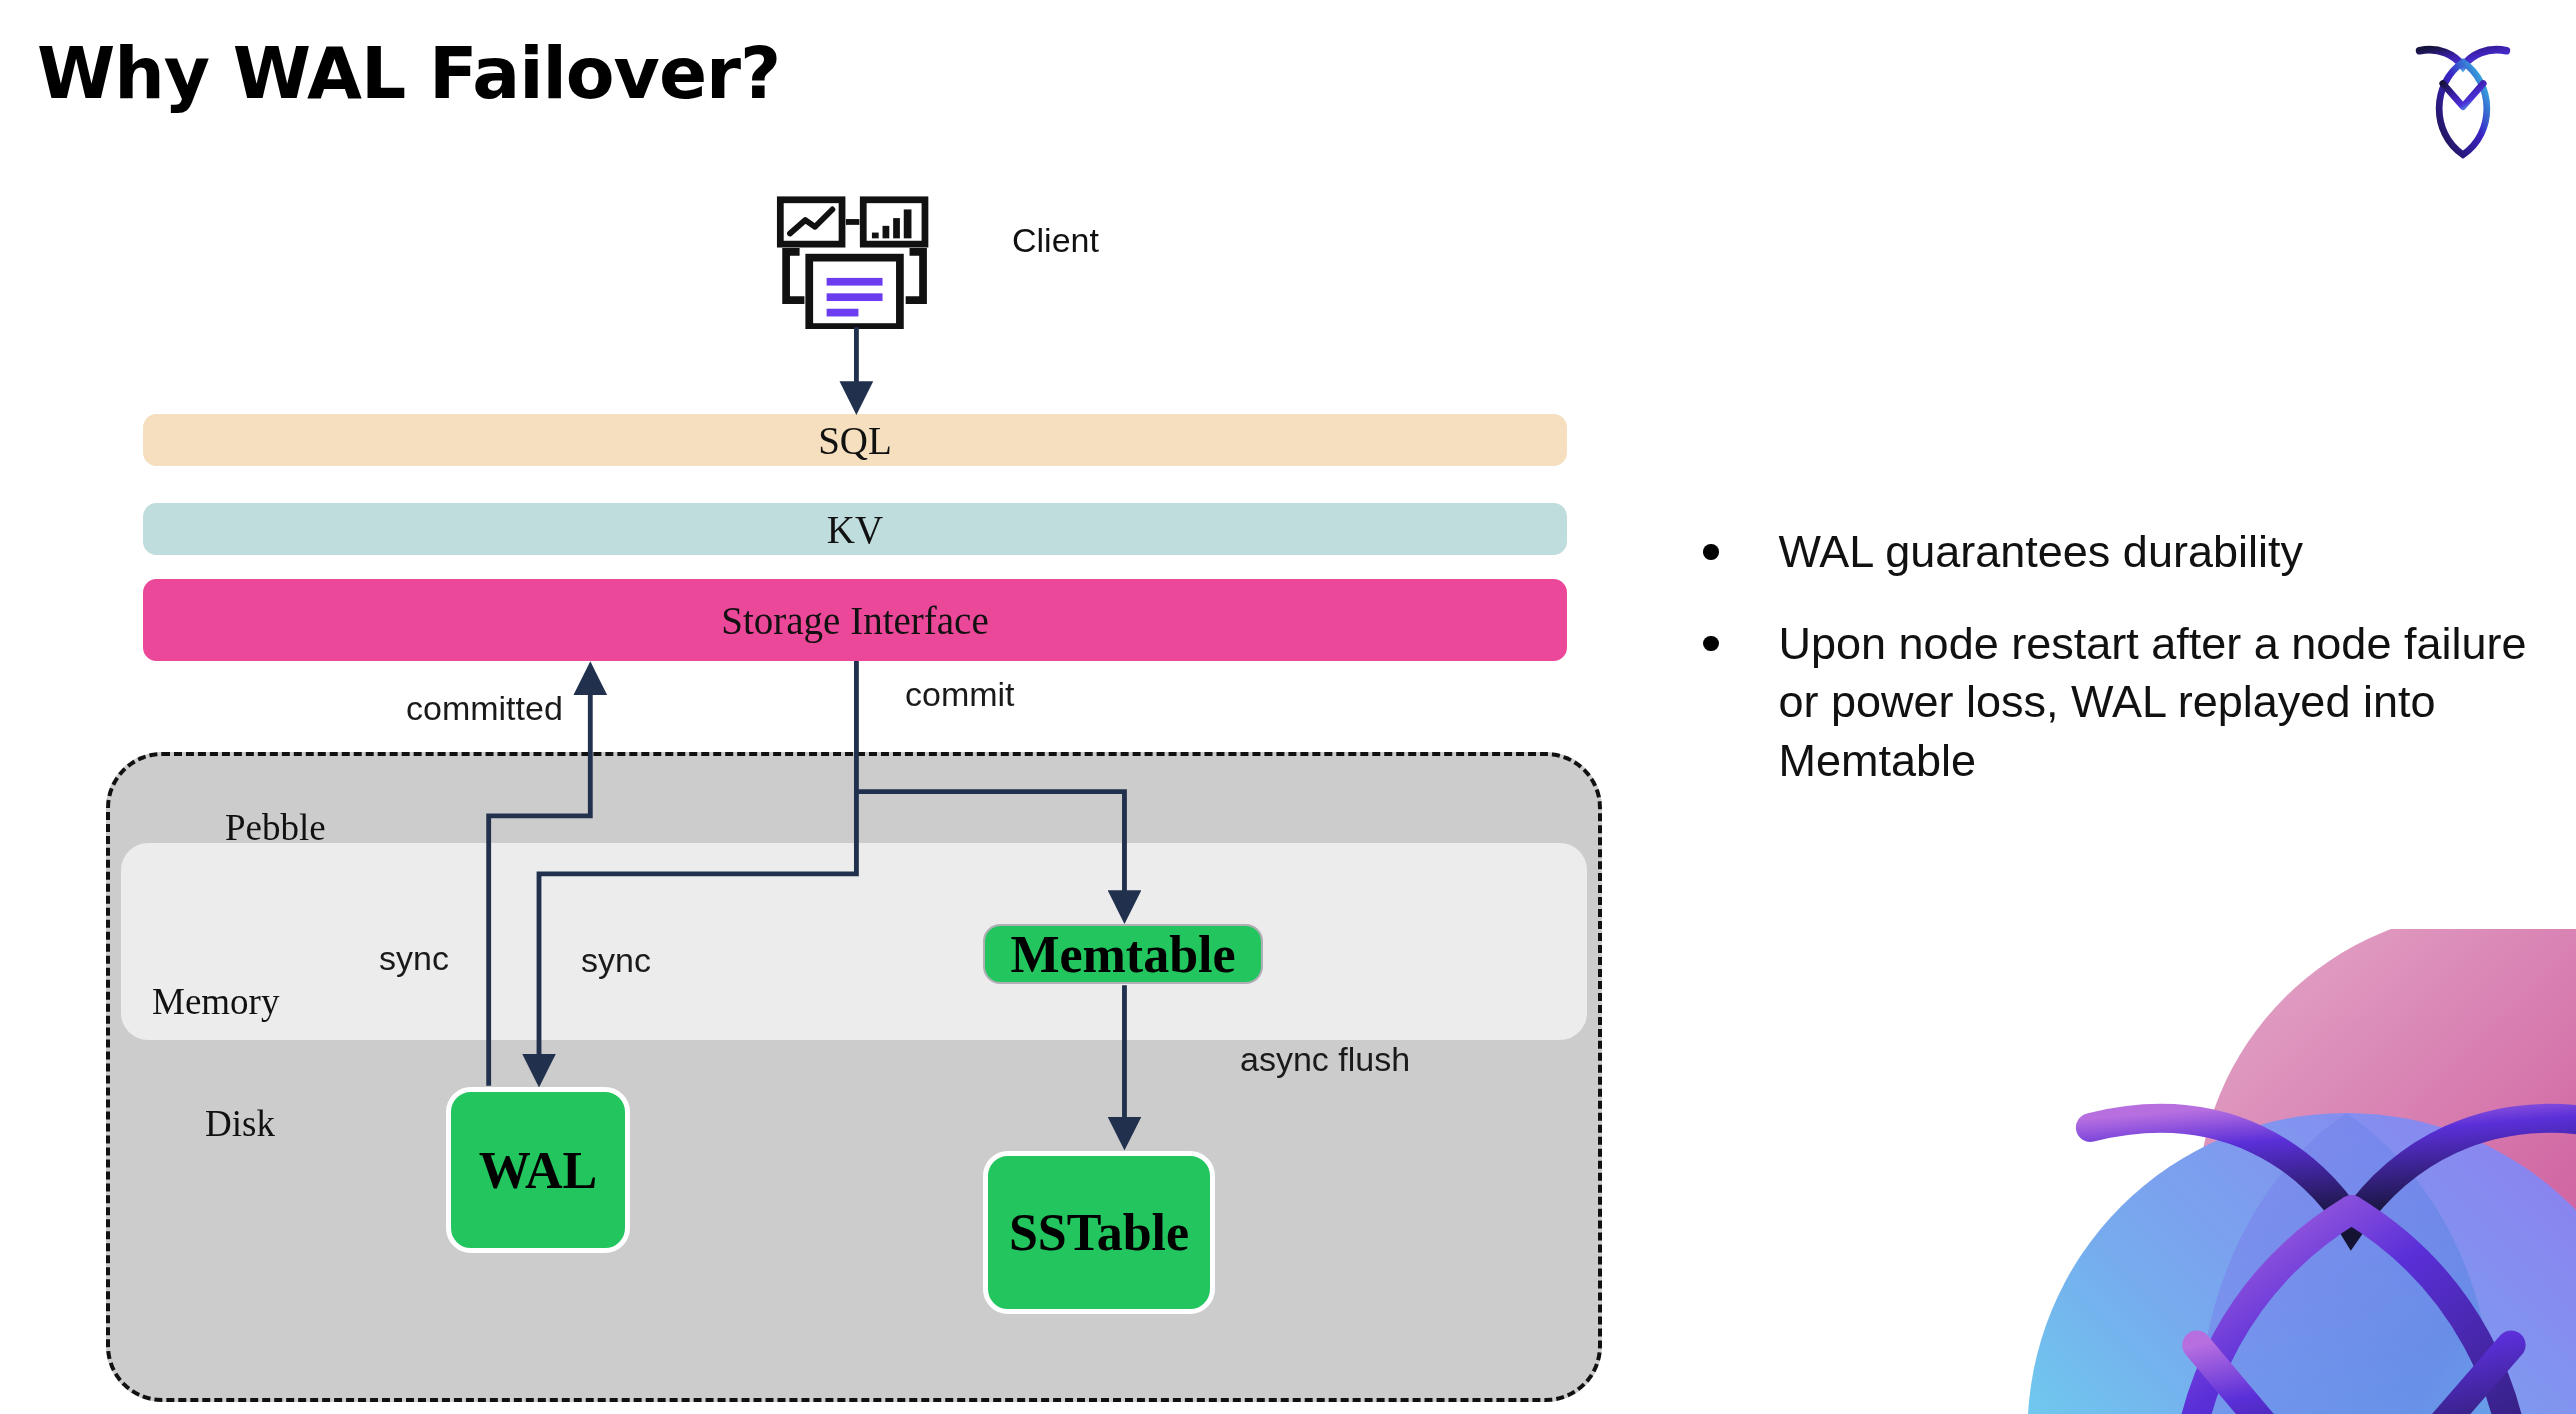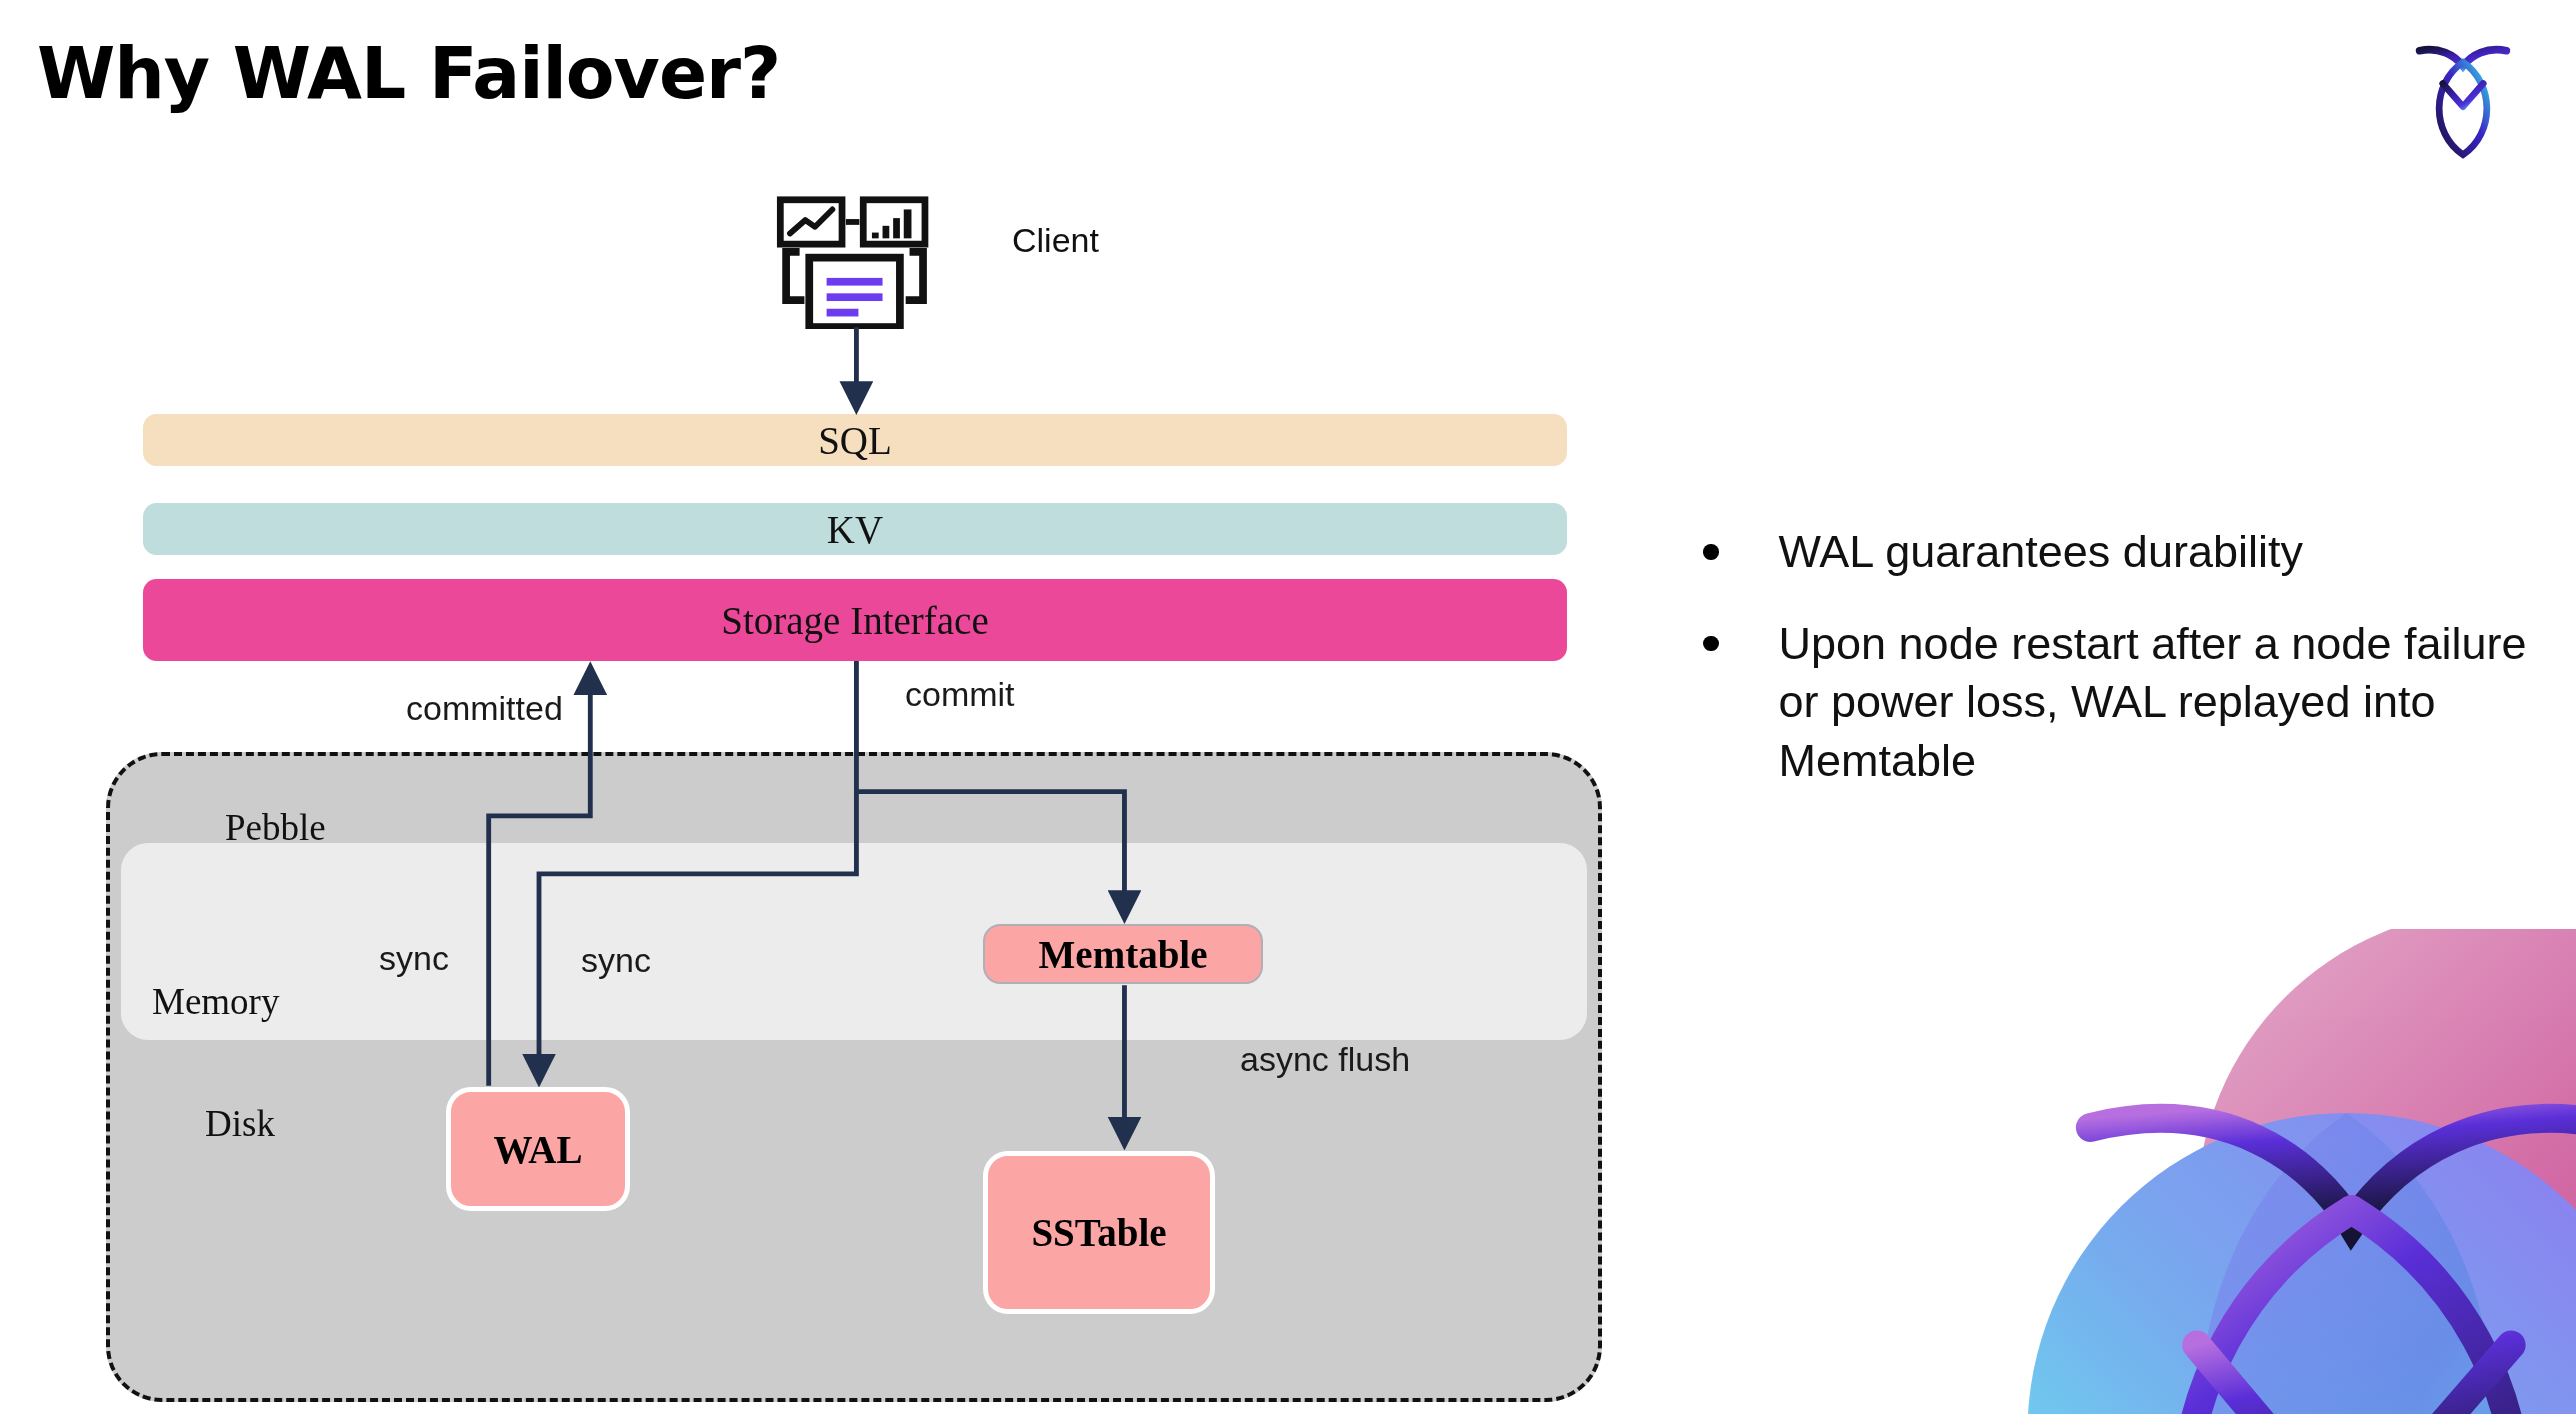--- a/index.html
+++ b/index.html
@@ -74,28 +74,28 @@
   }
   #disk-label {
     position: absolute; left: 205px; top: 1096px;
     font-family: "Liberation Serif", serif; font-size: 37px; color: #111; margin-top: 6px;
   }
 
   
   .node-box {
     position: absolute;
     display: flex; align-items: center; justify-content: center;
-    background: #fca5a5;
+    background: #22c55e;
     font-family: "Liberation Serif", serif;
-    font-weight: bold; font-size: 39px; color: #000;
+    font-weight: bold; font-size: 52px; color: #000;
     border-radius: 17.4px;
   }
   #node-memtable { left: 983px; top: 924px; width: 280px; height: 60px;
                    border: 2.9px solid #AFAFB5; }
-  #node-wal      { left: 446px; top: 1087px; width: 184px; height: 124px;
+  #node-wal      { left: 446px; top: 1087px; width: 184px; height: 166px;
                    border: 5.8px solid #ffffff; border-radius: 25px; }
   #node-sstable  { left: 983px; top: 1151px; width: 232px; height: 163px;
                    border: 5.8px solid #ffffff; border-radius: 25px; }
 
   
   .edge-label {
     position: absolute; font-family: "Liberation Sans", sans-serif;
     font-size: 34px; color: #1a1a1a; white-space: nowrap;
   }
   #label-committed  { left: 406px;  top: 689px; }

